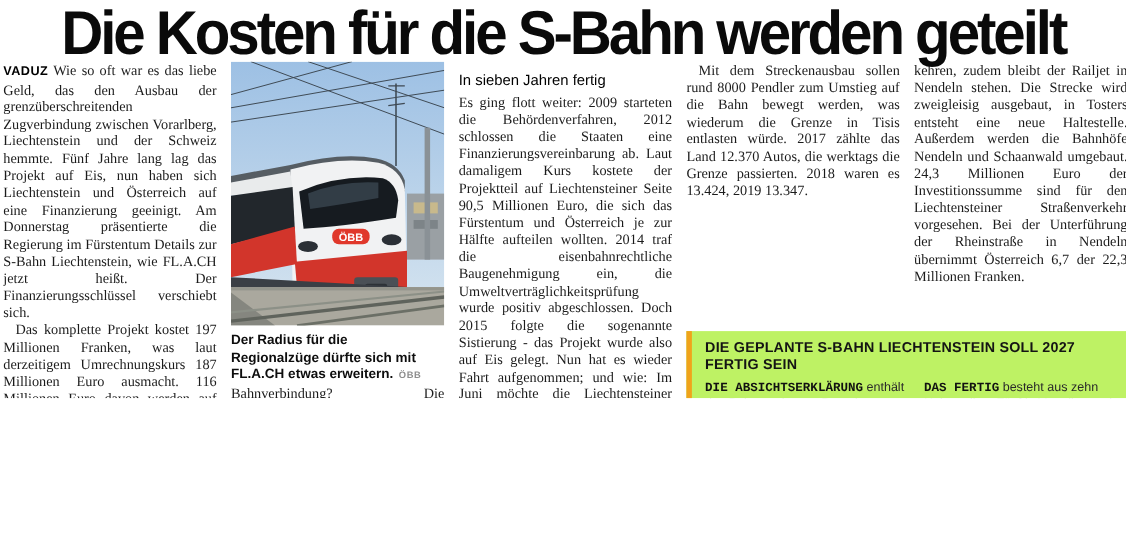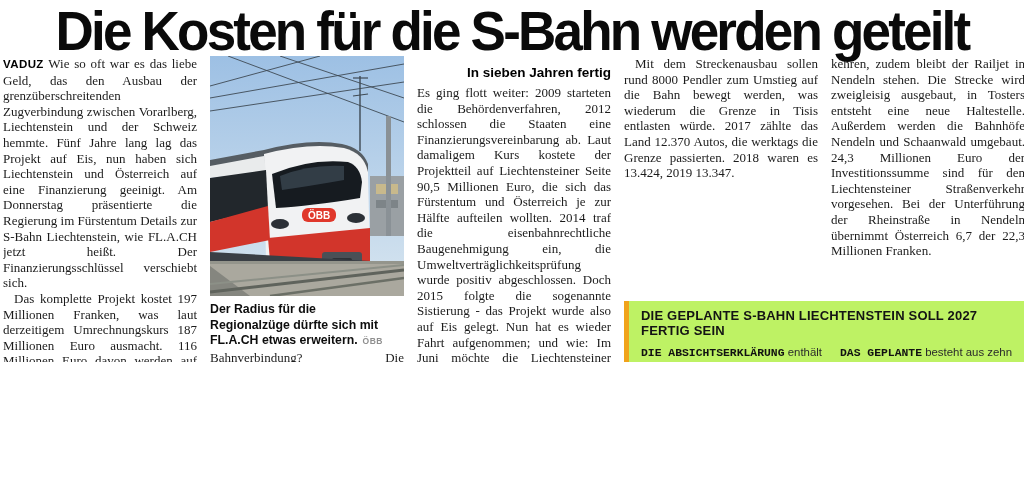--- a/index.html
+++ b/index.html
@@ -16,22 +16,22 @@
   .cols{display:flex;gap:13px;padding:0 3px;height:405px;}
   .col{width:194px;flex:0 0 194px;overflow:hidden;}
   .col-right{width:401px;flex:0 0 401px;display:flex;flex-direction:column;}
   .col-right-text{display:flex;gap:13px;height:236px;overflow:hidden;}
   .col-half{width:194px;flex:0 0 194px;overflow:hidden;}
   p.body{margin:0;font-size:13px;line-height:15.6px;text-align:justify;
     font-family:"Liberation Serif", serif;color:#1b1b1b;}
   p.body.indent{text-indent:11px;}
   .dateline{font-family:"Liberation Sans", sans-serif;font-weight:700;
     font-size:11.5px;letter-spacing:0.4px;color:#000;}
-  .subhead{font-family:"Liberation Sans", sans-serif;font-weight:700;
-    font-size:13.5px;margin:9px 0 5px 0;color:#000;text-align:right;}
+  .subhead{font-family:"Liberation Sans", sans-serif;font-weight:400;
+    font-size:13.5px;margin:9px 0 5px 0;color:#000;}
   
   .photo{width:194px;height:240px;display:block;}
   .caption{font-family:"Liberation Sans", sans-serif;font-weight:700;
     font-size:12.3px;line-height:15.5px;color:#0d0d0d;margin:6px 11px 0 0;}
   .credit{font-family:"Liberation Sans", sans-serif;font-weight:700;
     font-size:8.5px;color:#8f8f8f;letter-spacing:0.5px;margin-left:5px;}
   .col2-text{margin-top:12px;}
   
   .infobox{margin-top:10px;flex:1;display:flex;background:#bef264;}
   .infobox-bar{width:5px;flex:0 0 5px;background:#F0A31B;}
@@ -144,20 +144,20 @@
 
         </div>
       </div>
 
       <div class="infobox">
         <div class="infobox-bar"></div>
         <div class="infobox-inner">
           <h4 class="infobox-title">DIE GEPLANTE S-BAHN LIECHTENSTEIN SOLL 2027 FERTIG SEIN</h4>
           <div class="infobox-body">
             <p><span class="lead">DIE ABSICHTSERKLÄRUNG</span> <span>enthält das Bekenntnis zum Bau, den geplanten Sprechen, den Kostenverteilungsschlüssen und die Zusicherung, dass versucht wird, eine Entscheidung zu diesem Schlüssel im eigenen Staatsgebiet herbeizuführen.</span></p>
-            <p><span class="lead">DAS GEPLANTE</span> <span>besteht aus zehn Haltestellen: Fünf in Vorarlberg, vier in Liechtenstein und eine in der Schweiz. Die Strecke führt vom Bahnhof Feldkirch über Nendeln bis nach Buchs. Die Haltestelle Tosters wird neu gebaut.</span></p>
+            <p><span class="lead">DAS FERTIG</span> <span>besteht aus zehn Haltestellen: Fünf in Vorarlberg, vier in Liechtenstein und eine in der Schweiz. Die Strecke führt vom Bahnhof Feldkirch über Nendeln bis nach Buchs. Die Haltestelle Tosters wird neu gebaut.</span></p>
           </div>
         </div>
       </div>
     </div>
 
   </div>
 </div>
 
 </body></html>

